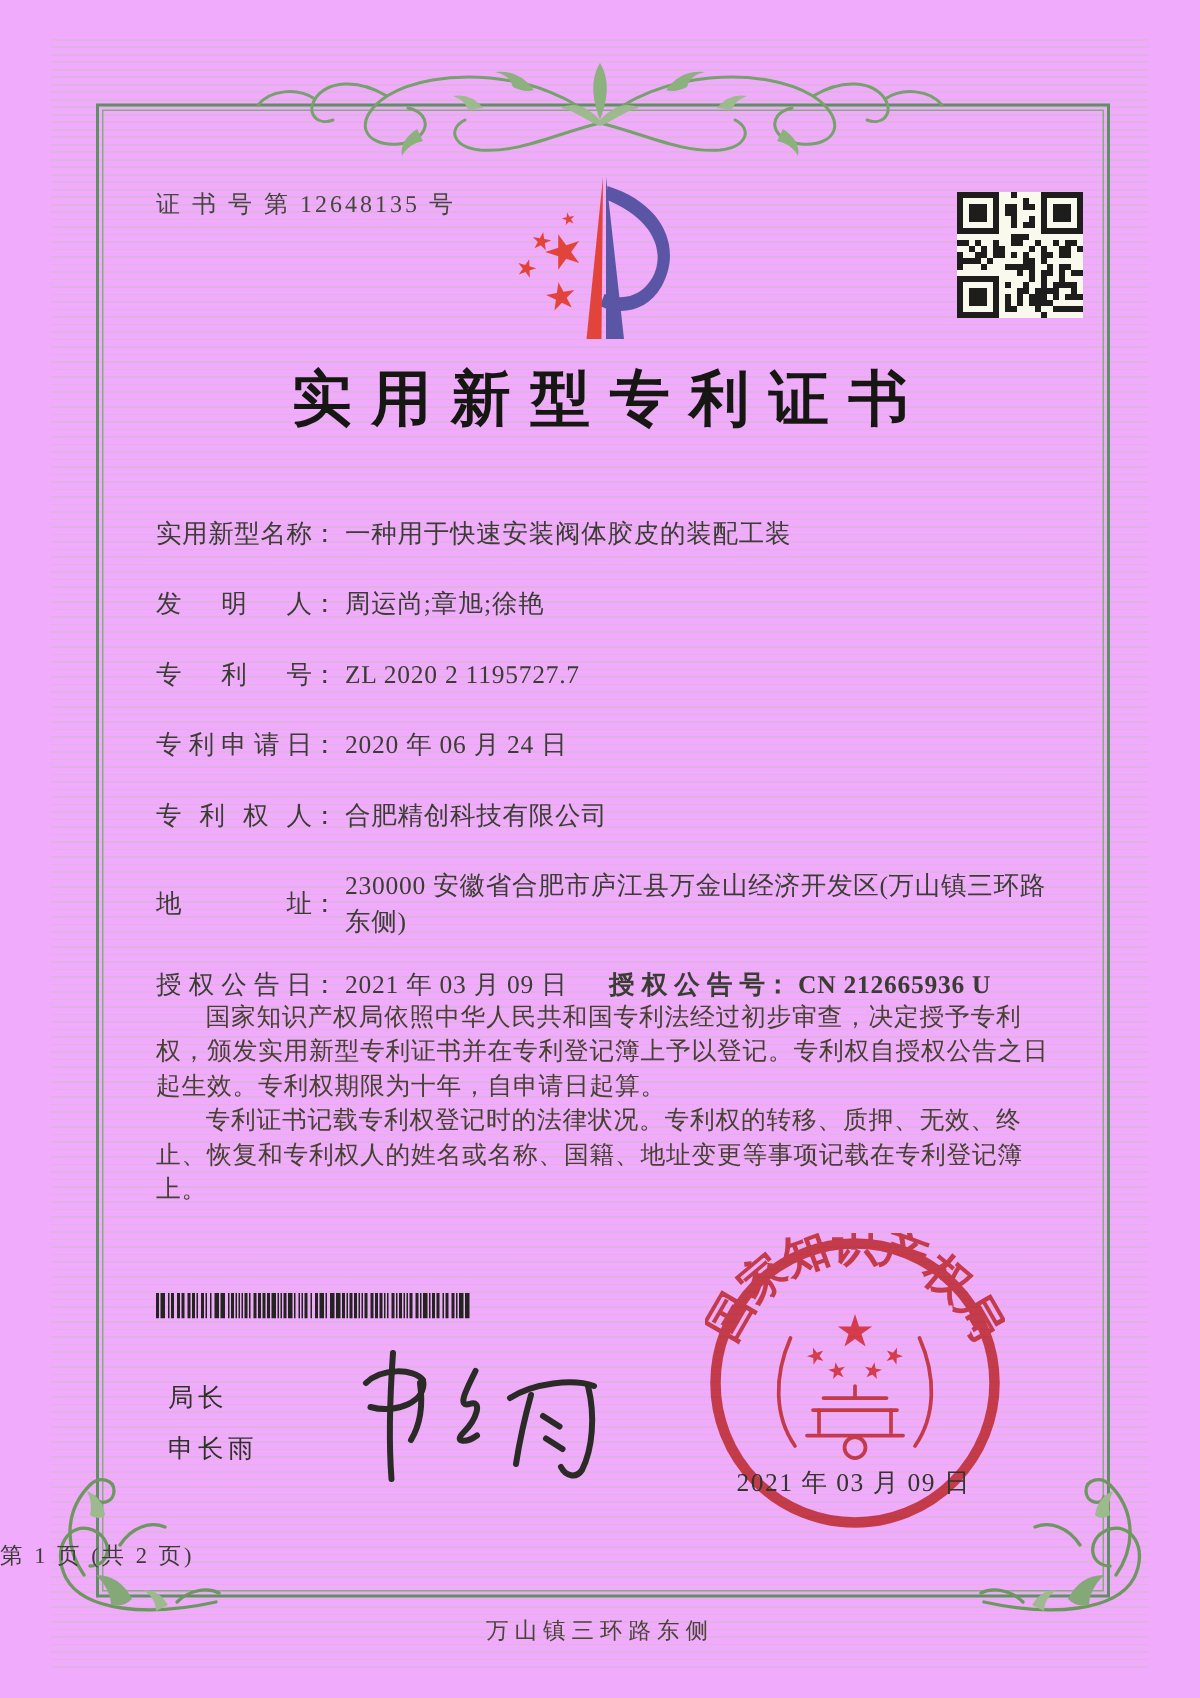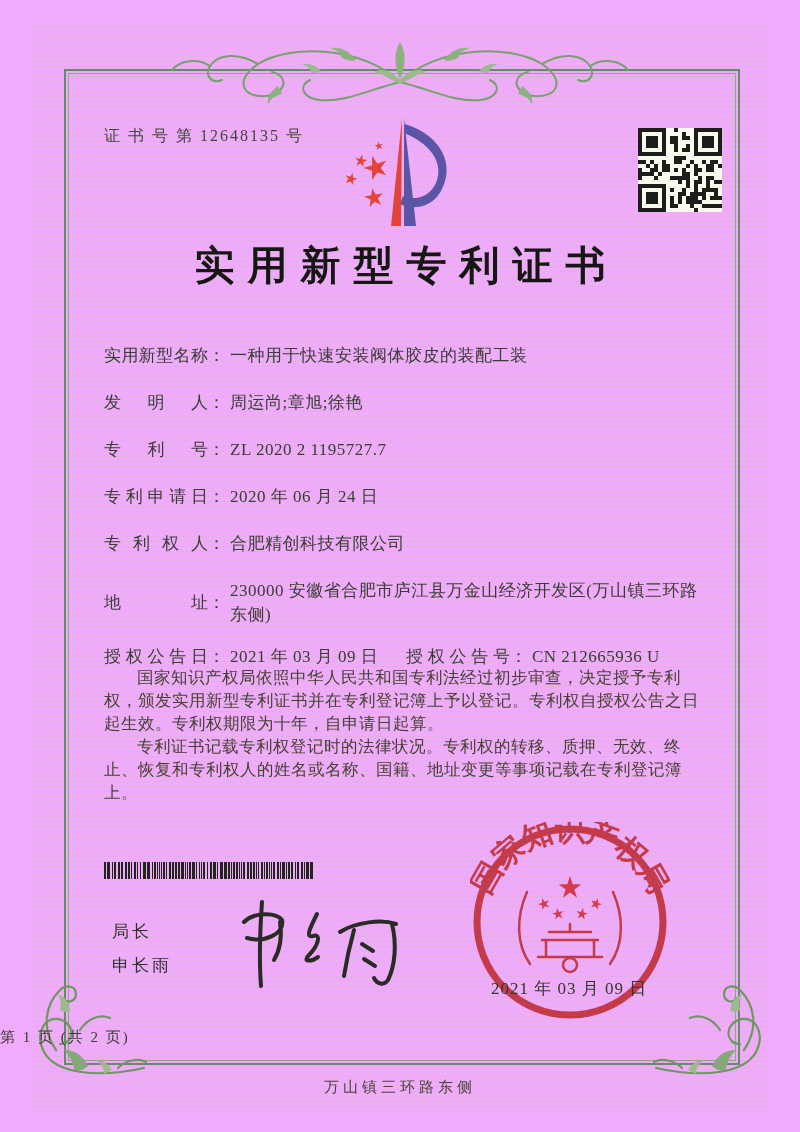--- a/index.html
+++ b/index.html
@@ -27,21 +27,21 @@
     position:absolute;left:0;top:238px;width:100%;text-align:center;
     font-size:40px;font-weight:bold;color:#161613;letter-spacing:13px;text-indent:13px;
   }
   .fields{position:absolute;left:104px;top:344px;width:600px;font-size:17px;line-height:24px;color:#3b3c34;}
   .field-row{display:flex;margin-bottom:23px;align-items:center;}
   .flabel{display:inline-block;width:104px;flex:none;text-align:justify;text-align-last:justify;}
   .fcolon{display:inline-block;width:22px;flex:none;}
   .fvalue{flex:1;letter-spacing:0.5px;}
   .row-address{margin-bottom:18px;}
   .row-double{position:relative;margin-top:10px;}
-  .pair2{position:absolute;left:302px;top:0;display:flex;width:298px;}
+  .pair2{position:absolute;left:302px;top:0;display:flex;width:298px;font-weight:bold;}
   .pair2 .flabel{width:104px;}
   .body-text{position:absolute;left:104px;top:666px;width:598px;font-size:16.5px;line-height:23px;color:#474033;}
   .body-text p{margin:0;text-indent:2em;letter-spacing:0.5px;}
   .barcode{position:absolute;left:104px;top:862px;width:212px;height:17px;}
   .director{position:absolute;left:112px;top:915px;font-size:17px;color:#30312b;letter-spacing:3px;line-height:34px;}
   .signature{position:absolute;left:222px;top:886px;width:192px;height:106px;}
   .seal{position:absolute;left:470px;top:822px;width:200px;height:200px;opacity:0.9;mix-blend-mode:multiply;}
   .seal-date{position:absolute;left:491px;top:977px;width:180px;font-size:17px;color:#33342c;letter-spacing:1px;}
   .page-info{position:absolute;left:0;top:1028px;width:100%;text-align:left;font-size:15px;letter-spacing:2px;color:#3b3c34;}
   .back-note{position:absolute;left:0;top:1078px;width:100%;text-align:center;font-size:15px;letter-spacing:4px;color:#4a4336;}

